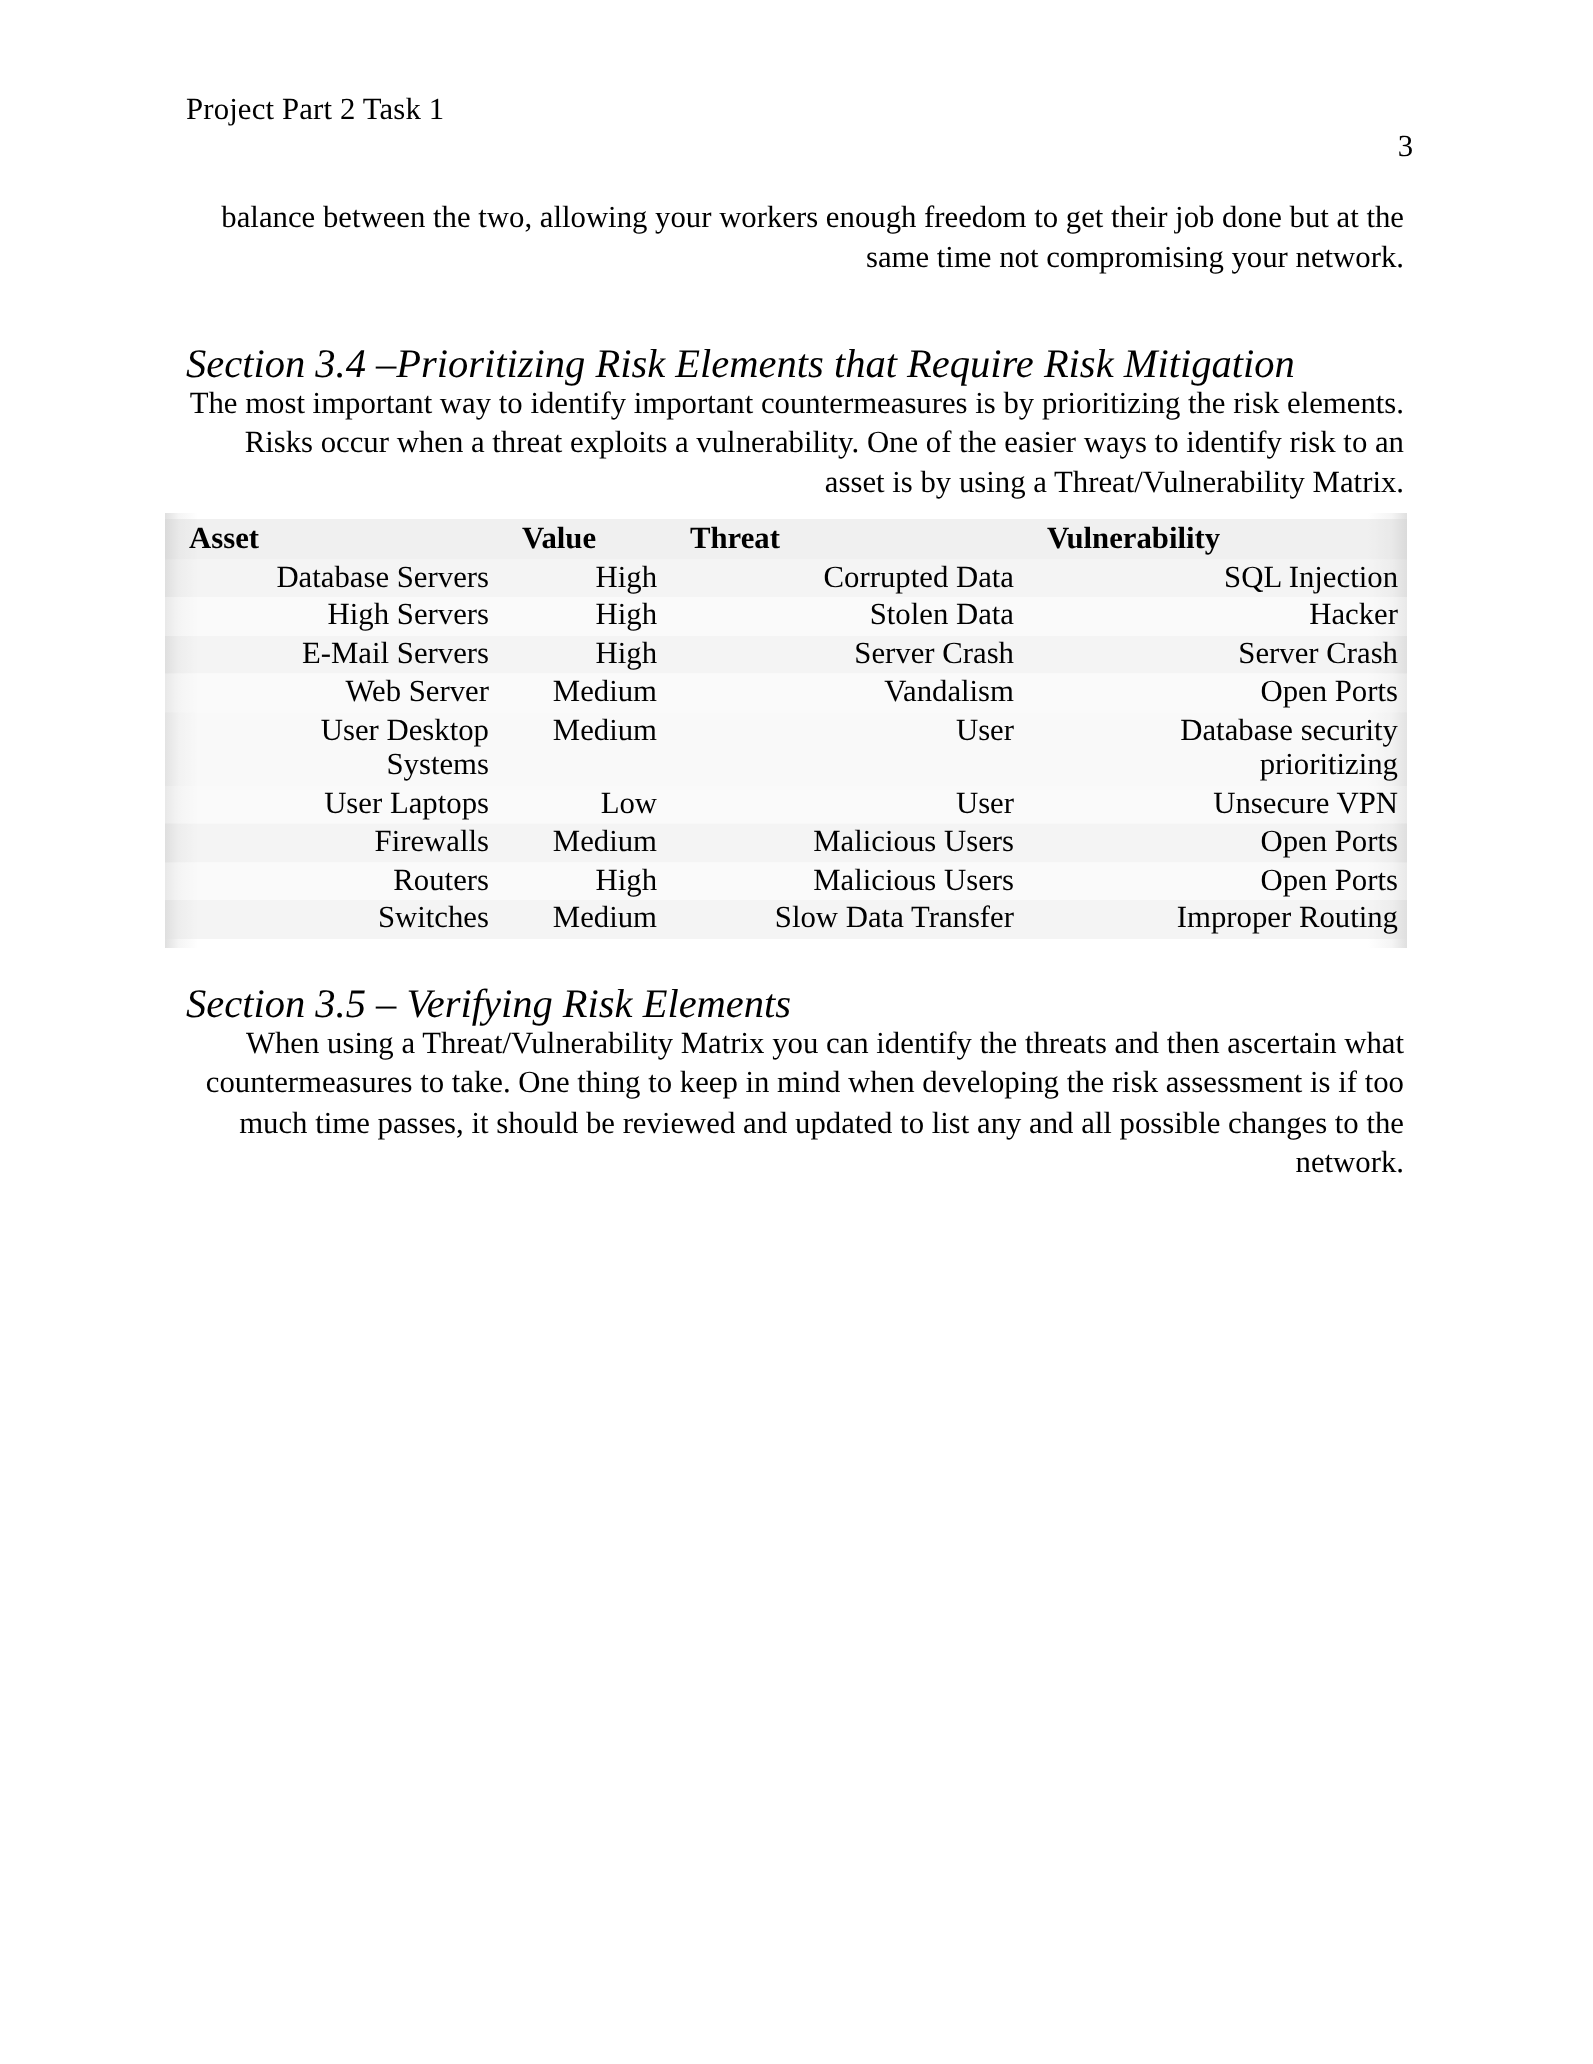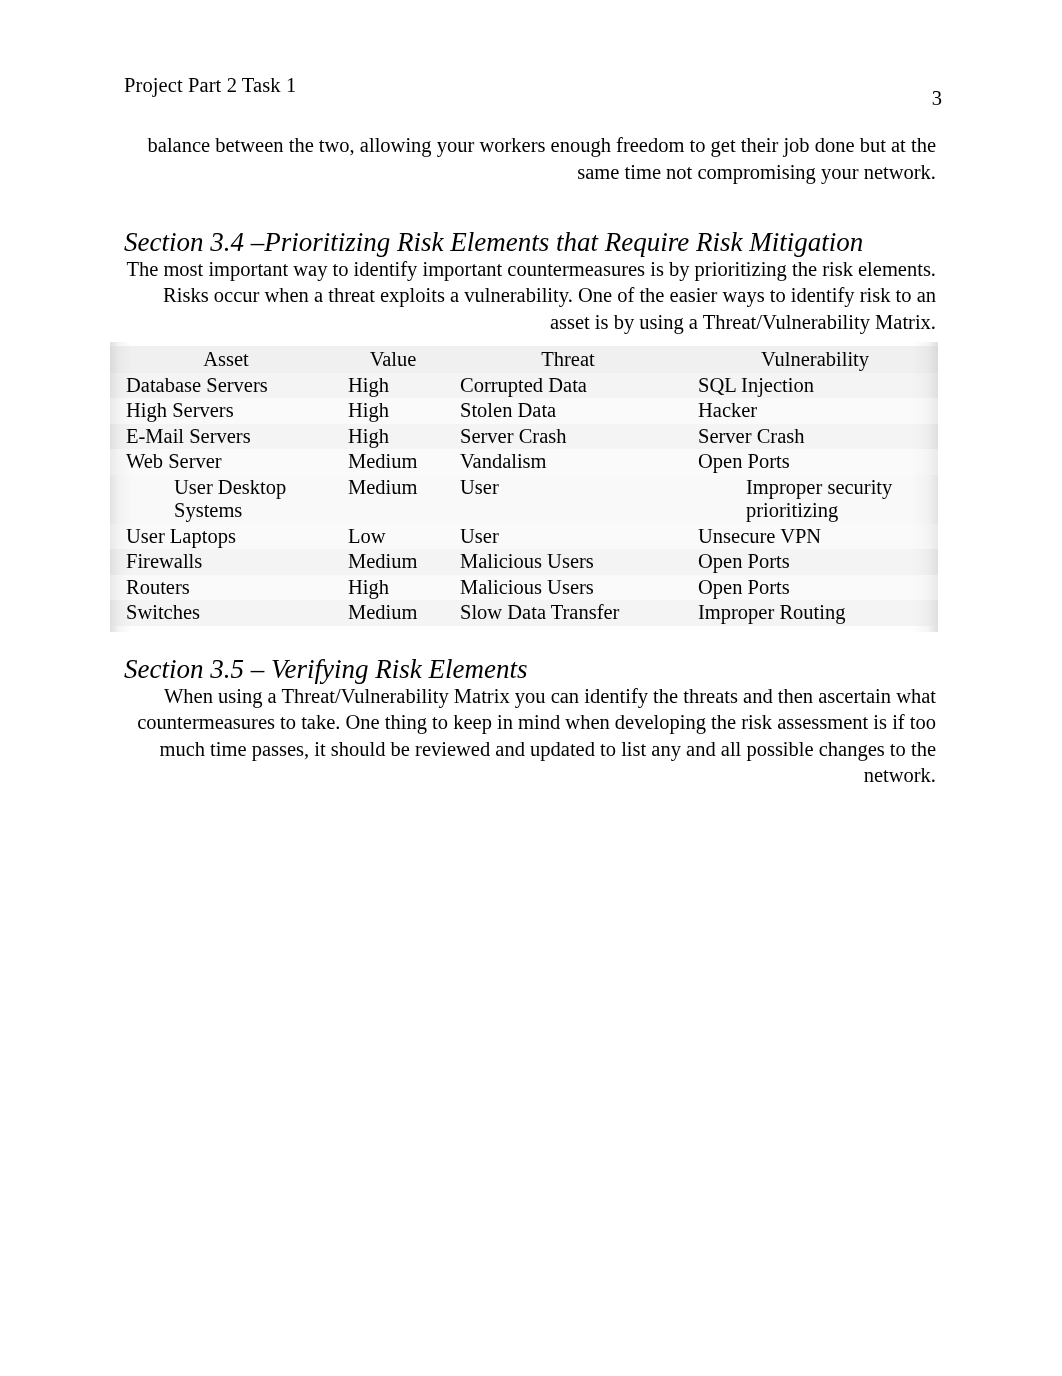--- a/index.html
+++ b/index.html
@@ -21,21 +21,21 @@
     top: 0;
     left: 0;
     width: 1062px;
     height: 1376px;
     background: #ffffff;
   }
 
   .doc-header {
     position: absolute;
     left: 124px;
-    top: 72px;
+    top: 60px;
     font-size: 20.5px;
     line-height: 26px;
     letter-spacing: 0.1px;
   }
 
   .page-number {
     position: absolute;
     right: 120px;
     top: 85px;
     font-size: 20.5px;
@@ -100,27 +100,28 @@
 
   table.matrix th,
   table.matrix td {
     border: 0;
     padding: 1px 6px 1px 16px;
     vertical-align: top;
     font-weight: normal;
   }
 
   table.matrix thead th {
-    text-align: center;
+    text-align: left;
     padding-top: 2px;
     padding-bottom: 1px;
+    font-weight: bold;
   }
 
   table.matrix tbody td {
-    text-align: left;
+    text-align: right;
   }
 
   
   table.matrix thead tr { background: rgba(205,205,205,0.30); }
   table.matrix tbody tr:nth-child(odd)  { background: rgba(222,222,222,0.34); }
   table.matrix tbody tr:nth-child(even) { background: rgba(243,243,243,0.45); }
   table.matrix tbody tr.tall            { background: rgba(236,236,236,0.30); }
 
   .cell-sub {
     display: block;
@@ -192,21 +193,21 @@
         </tr>
 
         <tr class="tall">
           <td>
             <span class="cell-sub">User Desktop</span>
             <span class="cell-sub">Systems</span>
           </td>
           <td>Medium</td>
           <td>User</td>
           <td>
-            <span class="cell-sub">Improper security</span>
+            <span class="cell-sub">Database security</span>
             <span class="cell-sub">prioritizing</span>
           </td>
         </tr>
 
         <tr>
           <td>User Laptops</td>
           <td>Low</td>
           <td>User</td>
           <td>Unsecure VPN</td>
         </tr>

